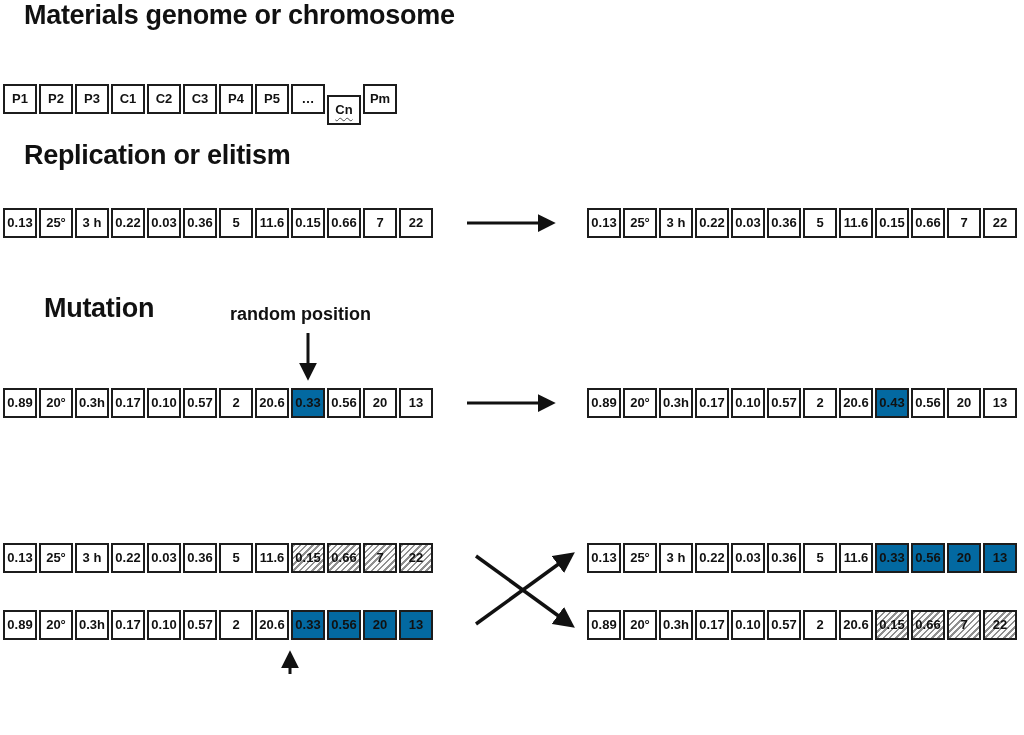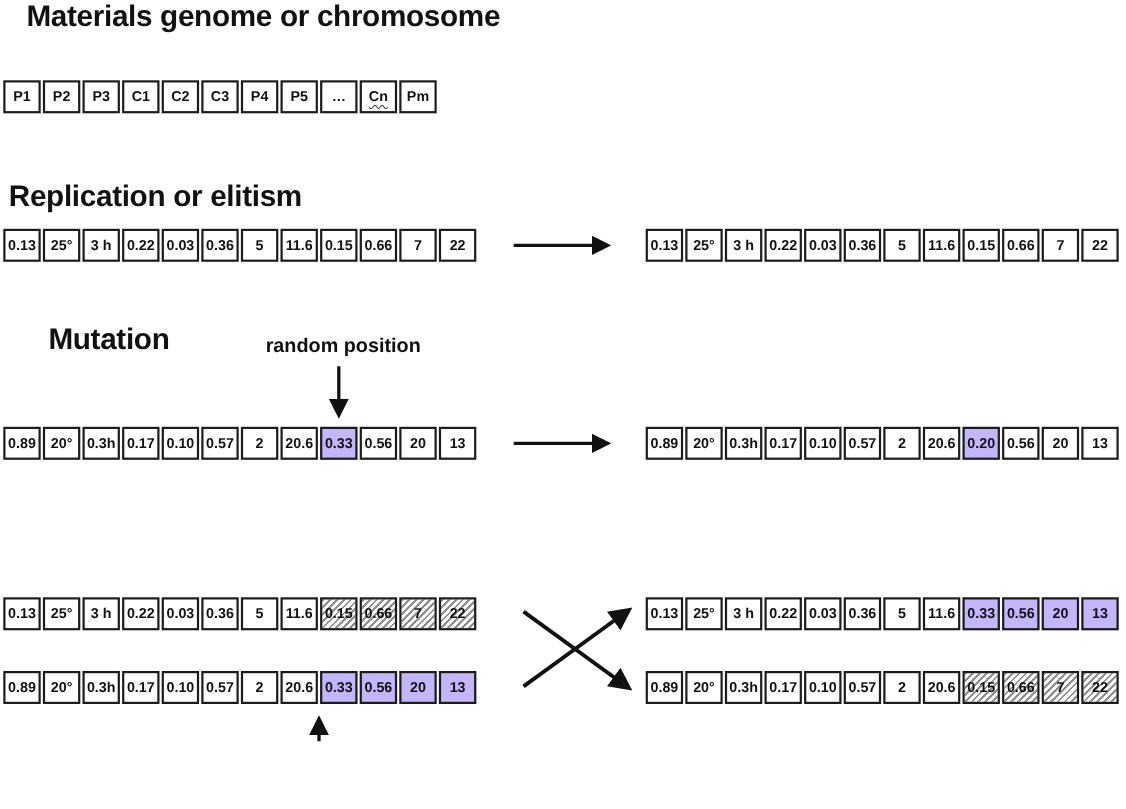--- a/index.html
+++ b/index.html
@@ -6,35 +6,35 @@
   #canvas{
     position:relative;width:1024px;height:674px;background:#ffffff;overflow:hidden;
     font-family:"Liberation Sans","DejaVu Sans",sans-serif;color:#111;
   }
   .section-title{
     position:absolute;font-size:27px;font-weight:600;letter-spacing:-0.3px;
     color:#111;white-space:nowrap;line-height:30px;
   }
   .annotation{
     position:absolute;font-size:18px;font-weight:600;color:#111;
-    text-align:center;white-space:nowrap;line-height:20px;
+    text-align:left;white-space:nowrap;line-height:20px;
   }
   .gene-row{position:absolute;display:flex;gap:2px;}
   .gene-cell{
     width:30px;height:26px;border:2px solid #1c1c1c;background:#ffffff;
     font-size:13px;font-weight:700;text-align:center;line-height:26px;
     white-space:nowrap;overflow:hidden;flex:0 0 auto;
   }
-  .cell-gray{background:#c4b5fd;}
+  .cell-gray{background:#0369a1;}
   .cell-hatch{
     background:repeating-linear-gradient(-45deg,#fcfcfc 0px,#fcfcfc 2.6px,#8f8f8f 2.6px,#8f8f8f 4.4px);
   }
   .cell-wavy{
     text-decoration:underline wavy #4a4a4a;
-    text-decoration-thickness:1px;text-underline-offset:3px;
+    text-decoration-thickness:1px;text-underline-offset:3px;margin-top:22px;
   }
   .arrow-svg{position:absolute;overflow:visible;}
   .arrow-line{stroke:#111;fill:none;}
 </style>
 </head>
 <body>
 
 <div id="canvas">
 
   <svg width="0" height="0" style="position:absolute">
@@ -53,21 +53,21 @@
       <div class="gene-cell">C1</div>
       <div class="gene-cell">C2</div>
       <div class="gene-cell">C3</div>
       <div class="gene-cell">P4</div>
       <div class="gene-cell">P5</div>
       <div class="gene-cell">…</div>
       <div class="gene-cell cell-wavy">Cn</div>
       <div class="gene-cell">Pm</div>
     </div>
 
-  <div class="section-title" style="left:8px;top:140px;margin-top:23px;">Replication or elitism</div>
+  <div class="section-title" style="left:24px;top:140px;">Replication or elitism</div>
   <div class="gene-row" style="left:3px;top:208px;">
       <div class="gene-cell">0.13</div>
       <div class="gene-cell">25°</div>
       <div class="gene-cell">3 h</div>
       <div class="gene-cell">0.22</div>
       <div class="gene-cell">0.03</div>
       <div class="gene-cell">0.36</div>
       <div class="gene-cell">5</div>
       <div class="gene-cell">11.6</div>
       <div class="gene-cell">0.15</div>
@@ -117,21 +117,21 @@
   </svg>
   <div class="gene-row" style="left:587px;top:388px;">
       <div class="gene-cell">0.89</div>
       <div class="gene-cell">20°</div>
       <div class="gene-cell">0.3h</div>
       <div class="gene-cell">0.17</div>
       <div class="gene-cell">0.10</div>
       <div class="gene-cell">0.57</div>
       <div class="gene-cell">2</div>
       <div class="gene-cell">20.6</div>
-      <div class="gene-cell cell-gray">0.20</div>
+      <div class="gene-cell cell-gray">0.43</div>
       <div class="gene-cell">0.56</div>
       <div class="gene-cell">20</div>
       <div class="gene-cell">13</div>
     </div>
 
   <div class="gene-row" style="left:3px;top:543px;">
       <div class="gene-cell">0.13</div>
       <div class="gene-cell">25°</div>
       <div class="gene-cell">3 h</div>
       <div class="gene-cell">0.22</div>

